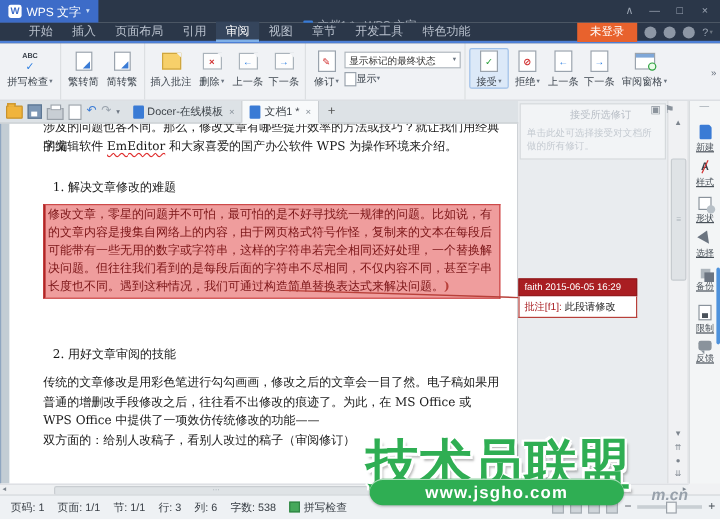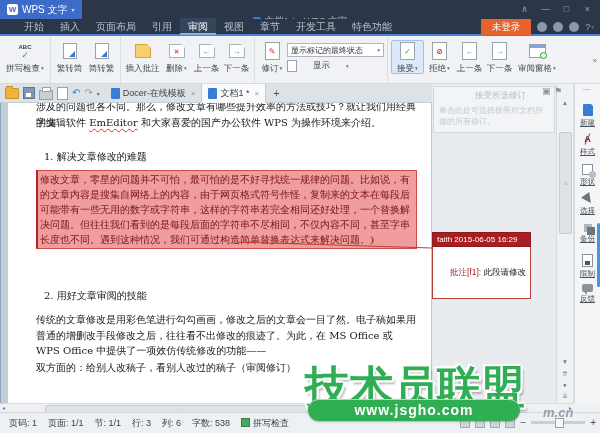--- a/index.html
+++ b/index.html
@@ -44,21 +44,21 @@
   .pg-ic::after{content:"";position:absolute;right:1px;bottom:1px;border-left:6px solid transparent;border-bottom:6px solid #3a7bd5;}
   .note{width:14px;height:12px;background:#f7d06a;border:1px solid #cfa63f;position:relative;}
   .note::after{content:"";position:absolute;right:-1px;top:-1px;border-left:4px solid transparent;border-top:4px solid #f0f2f5;}
   .notew{width:14px;height:12px;background:#fdfdfd;border:1px solid #aab3bb;position:relative;}
   .notew::after{content:"";position:absolute;right:-1px;top:-1px;border-left:4px solid transparent;border-top:4px solid #f0f2f5;}
   .ovg{position:absolute;left:0;top:0;width:100%;height:100%;display:flex;align-items:center;justify-content:center;font-size:8px;font-weight:bold;}
   .docw{width:13px;height:16px;background:#fff;border:1px solid #9aa3ad;position:relative;}
   .red{color:#d23333;}.blue{color:#2a7de1;}.green{color:#2aa13c;}
   .rvcol{display:flex;flex-direction:column;gap:3px;padding-top:3px;}
   .selbox{width:97px;height:14px;background:#fff;border:1px solid #aeb6bd;display:flex;align-items:center;justify-content:space-between;padding:0 3px;font-size:8px;color:#333;box-sizing:border-box;}
-  .showrow{display:flex;align-items:center;gap:16px;font-size:8.5px;color:#3f4750;}
+  .showrow{display:flex;align-items:center;gap:0;font-size:8.5px;color:#3f4750;}
   .minipg{width:8px;height:10px;background:#fff;border:1px solid #9aa3ad;}
   .pane-ic{width:15px;height:12px;background:#fff;border:1px solid #9aa3ad;position:relative;}
   .pane-ic::before{content:"";position:absolute;left:0;top:0;width:100%;height:3px;background:#7fa7d8;}
   .pane-ic::after{content:"";position:absolute;right:-2px;bottom:-2px;width:5px;height:5px;border:1.5px solid #2aa13c;border-radius:50%;background:#eafbe9;}
   .roverflow{position:absolute;right:3px;top:56px;font-size:8px;color:#6b7480;z-index:16;}
 
   
   .tabbar{position:absolute;left:0;top:84px;width:432px;height:19px;background:#dde2e6;border-bottom:1px solid #c8cdd1;display:flex;align-items:center;box-sizing:border-box;z-index:10;}
   .qa{display:flex;align-items:center;gap:4px;padding:0 5px;}
   .fold-ic{width:12px;height:9px;background:#f0b43c;border:1px solid #c8922a;border-radius:1px;position:relative;}
@@ -88,21 +88,21 @@
   .scopeb{color:#b8403a;font-weight:bold;}
 
   .ccol{position:absolute;left:432px;top:84px;width:124px;height:319px;background:#e9ecef;}
   .rtip{position:absolute;left:433px;top:86px;width:110px;background:#f2f4f6;border:1px solid #d5d9dc;z-index:4;padding:3px 5px 5px;}
   .rtip .tt{font-size:8.5px;color:#b8bec6;margin-bottom:3px;margin-left:36px;}
   .rtip .tb{font-size:8px;color:#c4cad1;line-height:11px;}
   .paneicons{position:absolute;top:86px;z-index:11;font-size:9px;color:#8b939c;}
 
   .cbox{position:absolute;left:432px;top:232px;width:99px;z-index:9;}
   .cbox .ch{background:#a91e22;color:#fff;font-size:8px;padding:2px 4px;border:1px solid #8f1a1d;white-space:nowrap;}
-  .cbox .cb{background:#fff;border:1px solid #b8403a;border-top:none;font-size:8.5px;color:#222;padding:20px 4px;line-height:11px;text-align:right;}
+  .cbox .cb{background:#fff;border:1px solid #b8403a;border-top:none;font-size:8.5px;color:#222;padding:3px 4px;line-height:11px;}
   .cbox .cl{color:#a91e22;}
   .callout{position:absolute;left:0;top:0;z-index:8;pointer-events:none;}
 
   
   .vs{position:absolute;left:556px;top:84px;width:18px;height:319px;background:#f0f1f3;border-left:1px solid #d9dcdf;border-right:1px solid #d9dcdf;box-sizing:border-box;z-index:10;}
   .vsbtn{position:absolute;left:0;width:100%;text-align:center;font-size:6.5px;color:#7d858e;line-height:10px;}
   .vsthumb{position:absolute;left:2px;top:48px;width:11px;height:100px;background:#dfe3e6;border:1px solid #c6cbcf;border-radius:2px;display:flex;align-items:center;justify-content:center;font-size:7px;color:#aab2b9;}
 
   
   .sb{position:absolute;left:574px;top:84px;width:26px;height:328px;background:#f3f5f6;border-left:1px solid #d9dcdf;box-sizing:border-box;z-index:10;}

